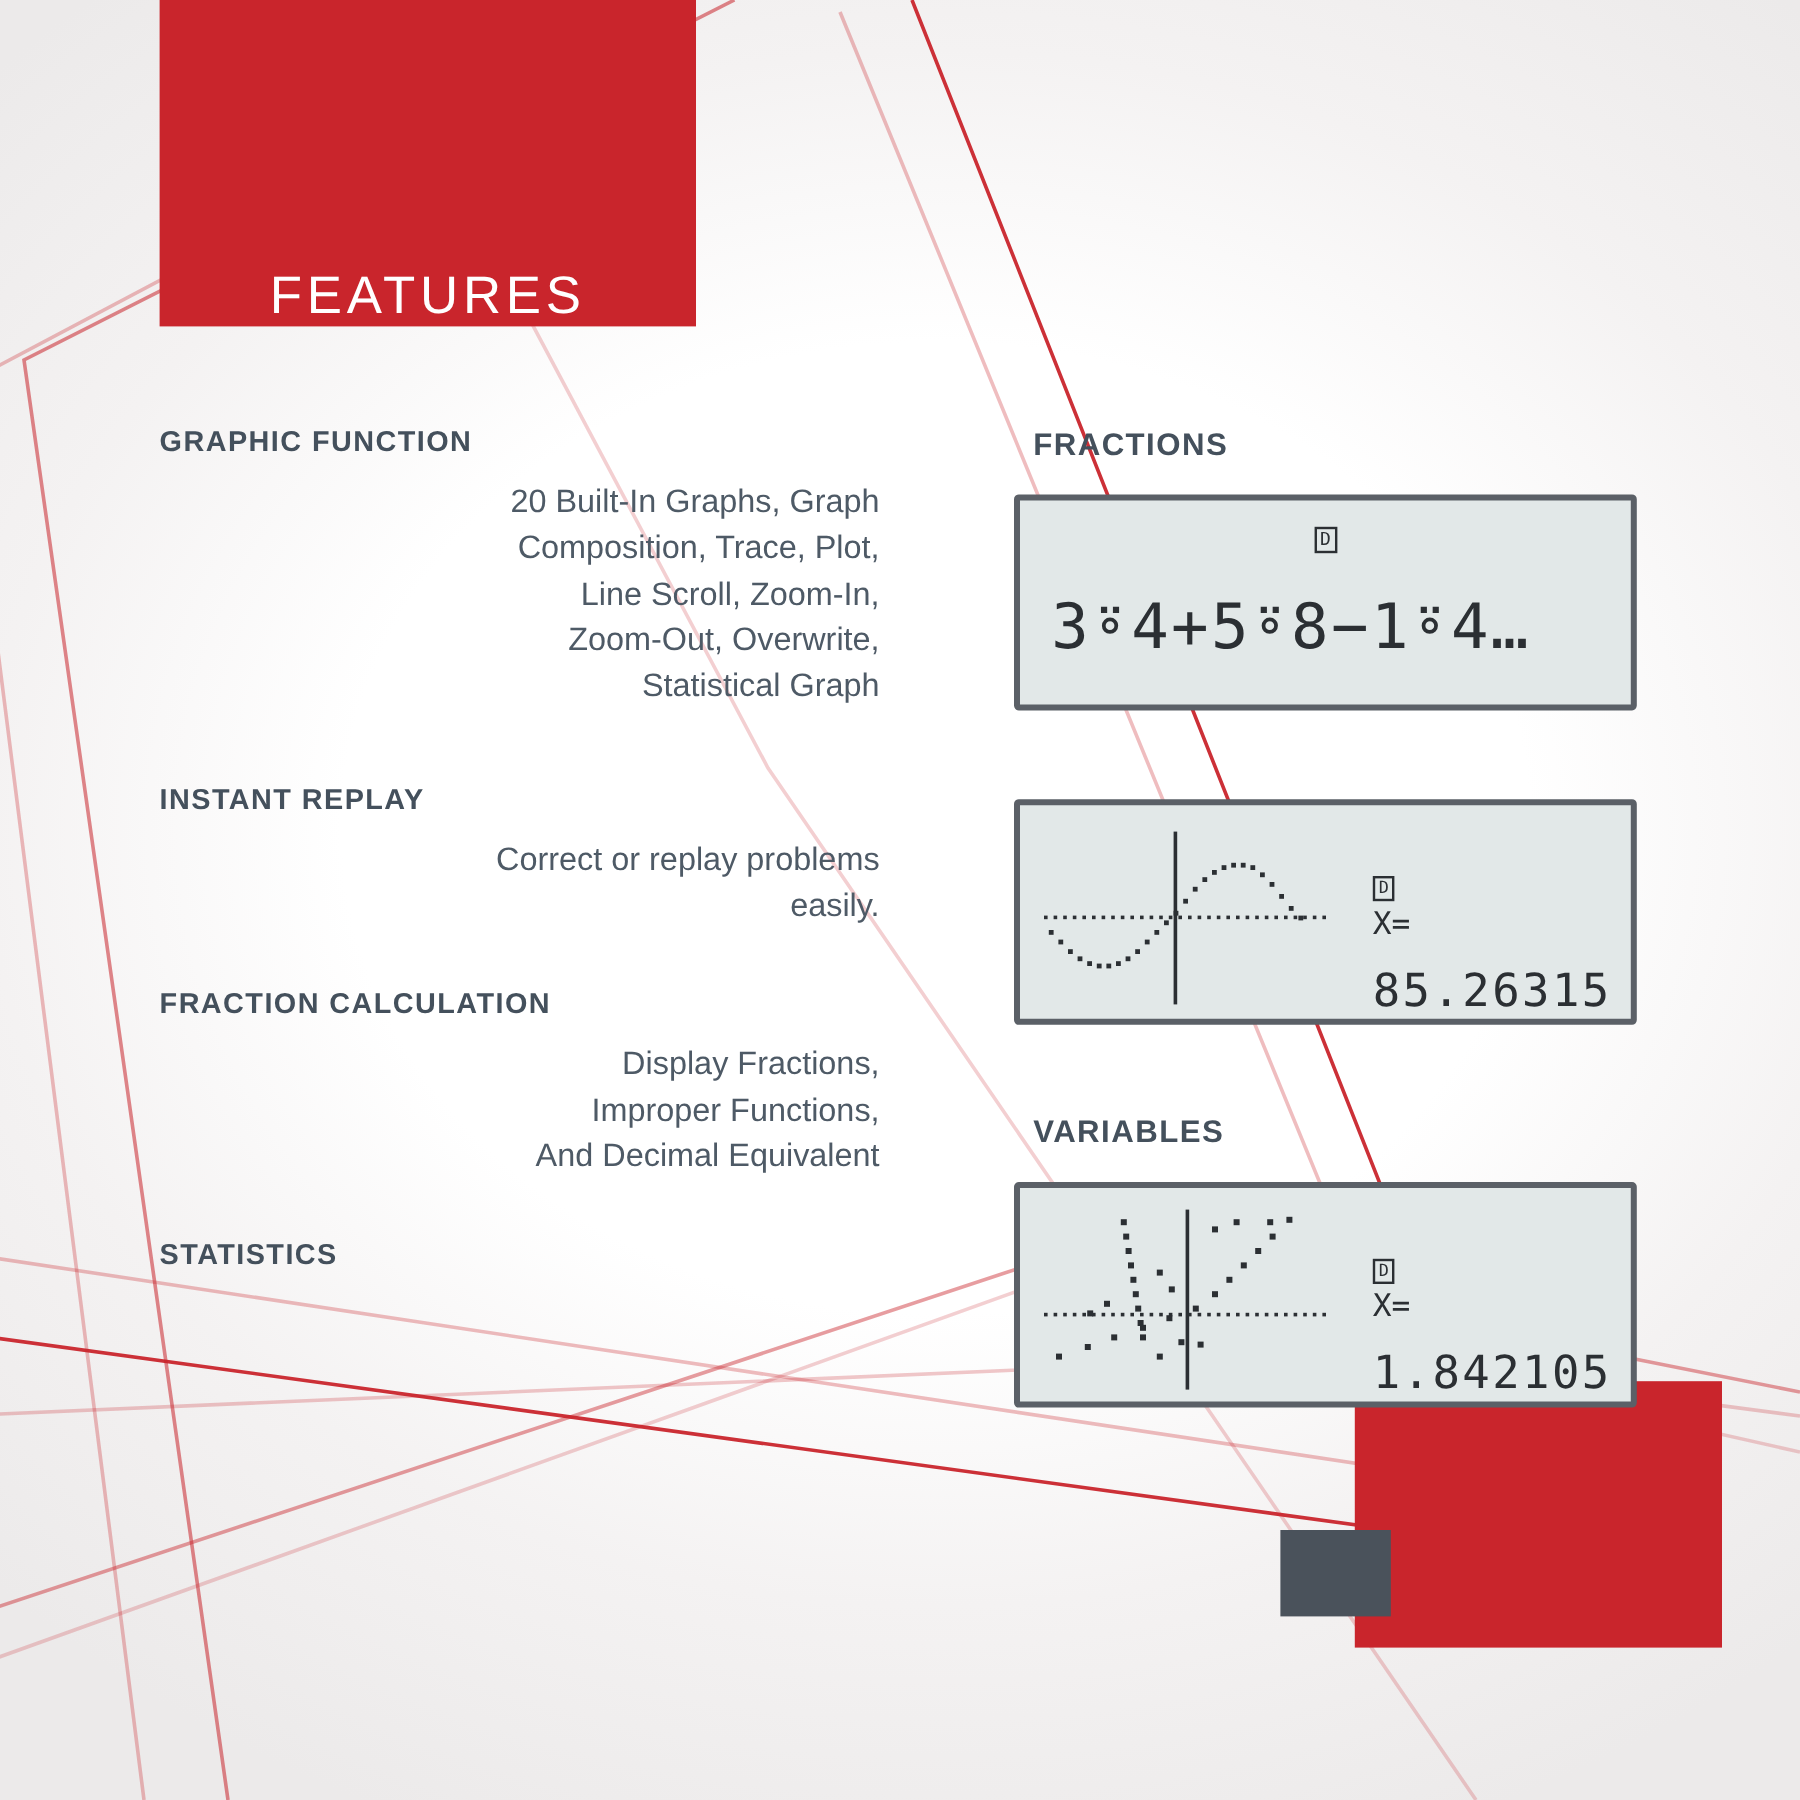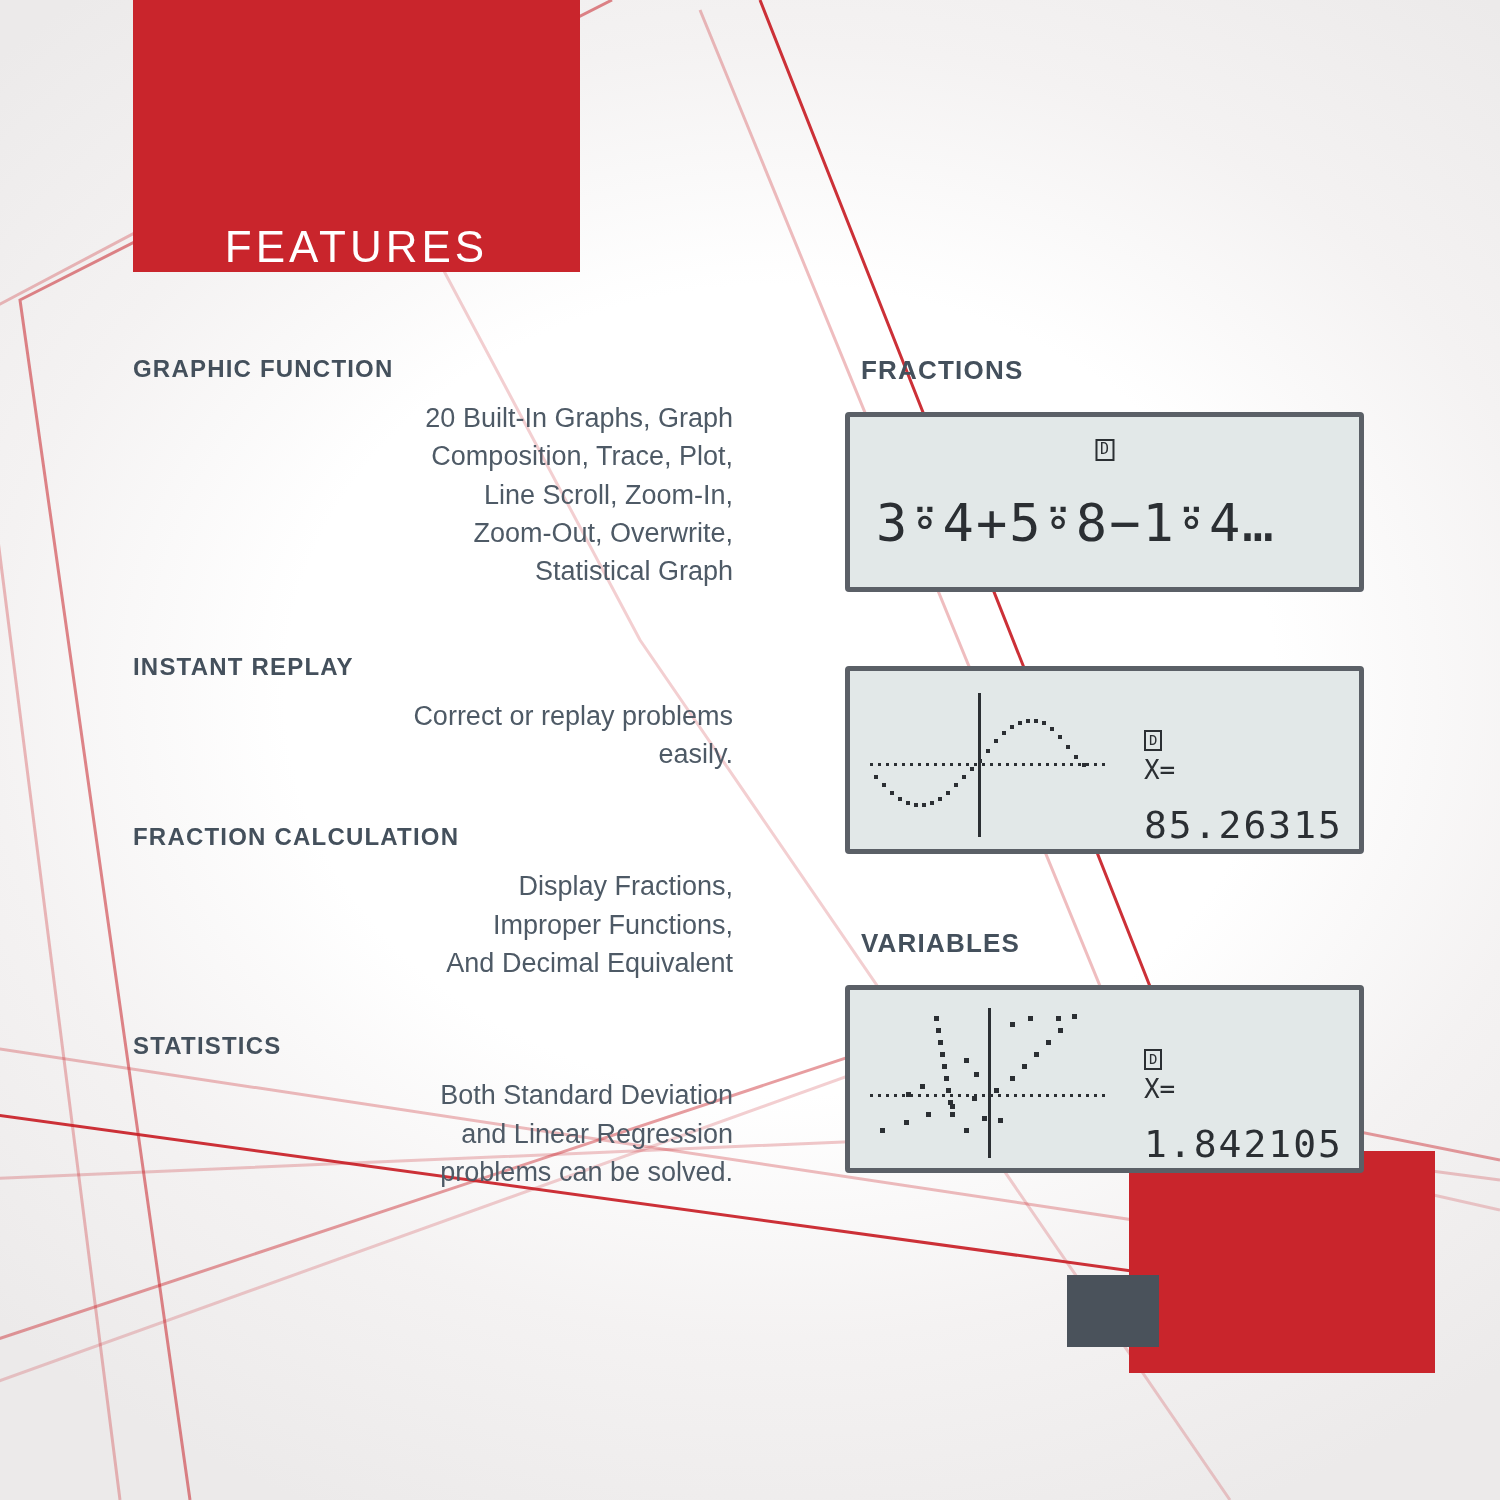--- a/index.html
+++ b/index.html
@@ -223,23 +223,20 @@
 
     <div class="feature gap-md">
       <h3>FRACTION CALCULATION</h3>
       <p>Display Fractions,
 Improper Functions,
 And Decimal Equivalent</p>
     </div>
 
     <div class="feature">
       <h3>STATISTICS</h3>
-      <p>Both Standard Deviation
-and Linear Regression
-problems can be solved.</p>
     </div>
 
   </div>
 
   <div id="right-col">
 
     <div class="screen-group" style="margin-bottom:74px;">
       <h3>FRACTIONS</h3>
       <div class="lcd">
         <div style="position:absolute; left:0; top:0; right:0; bottom:0; padding:16px 22px; box-sizing:border-box;">

